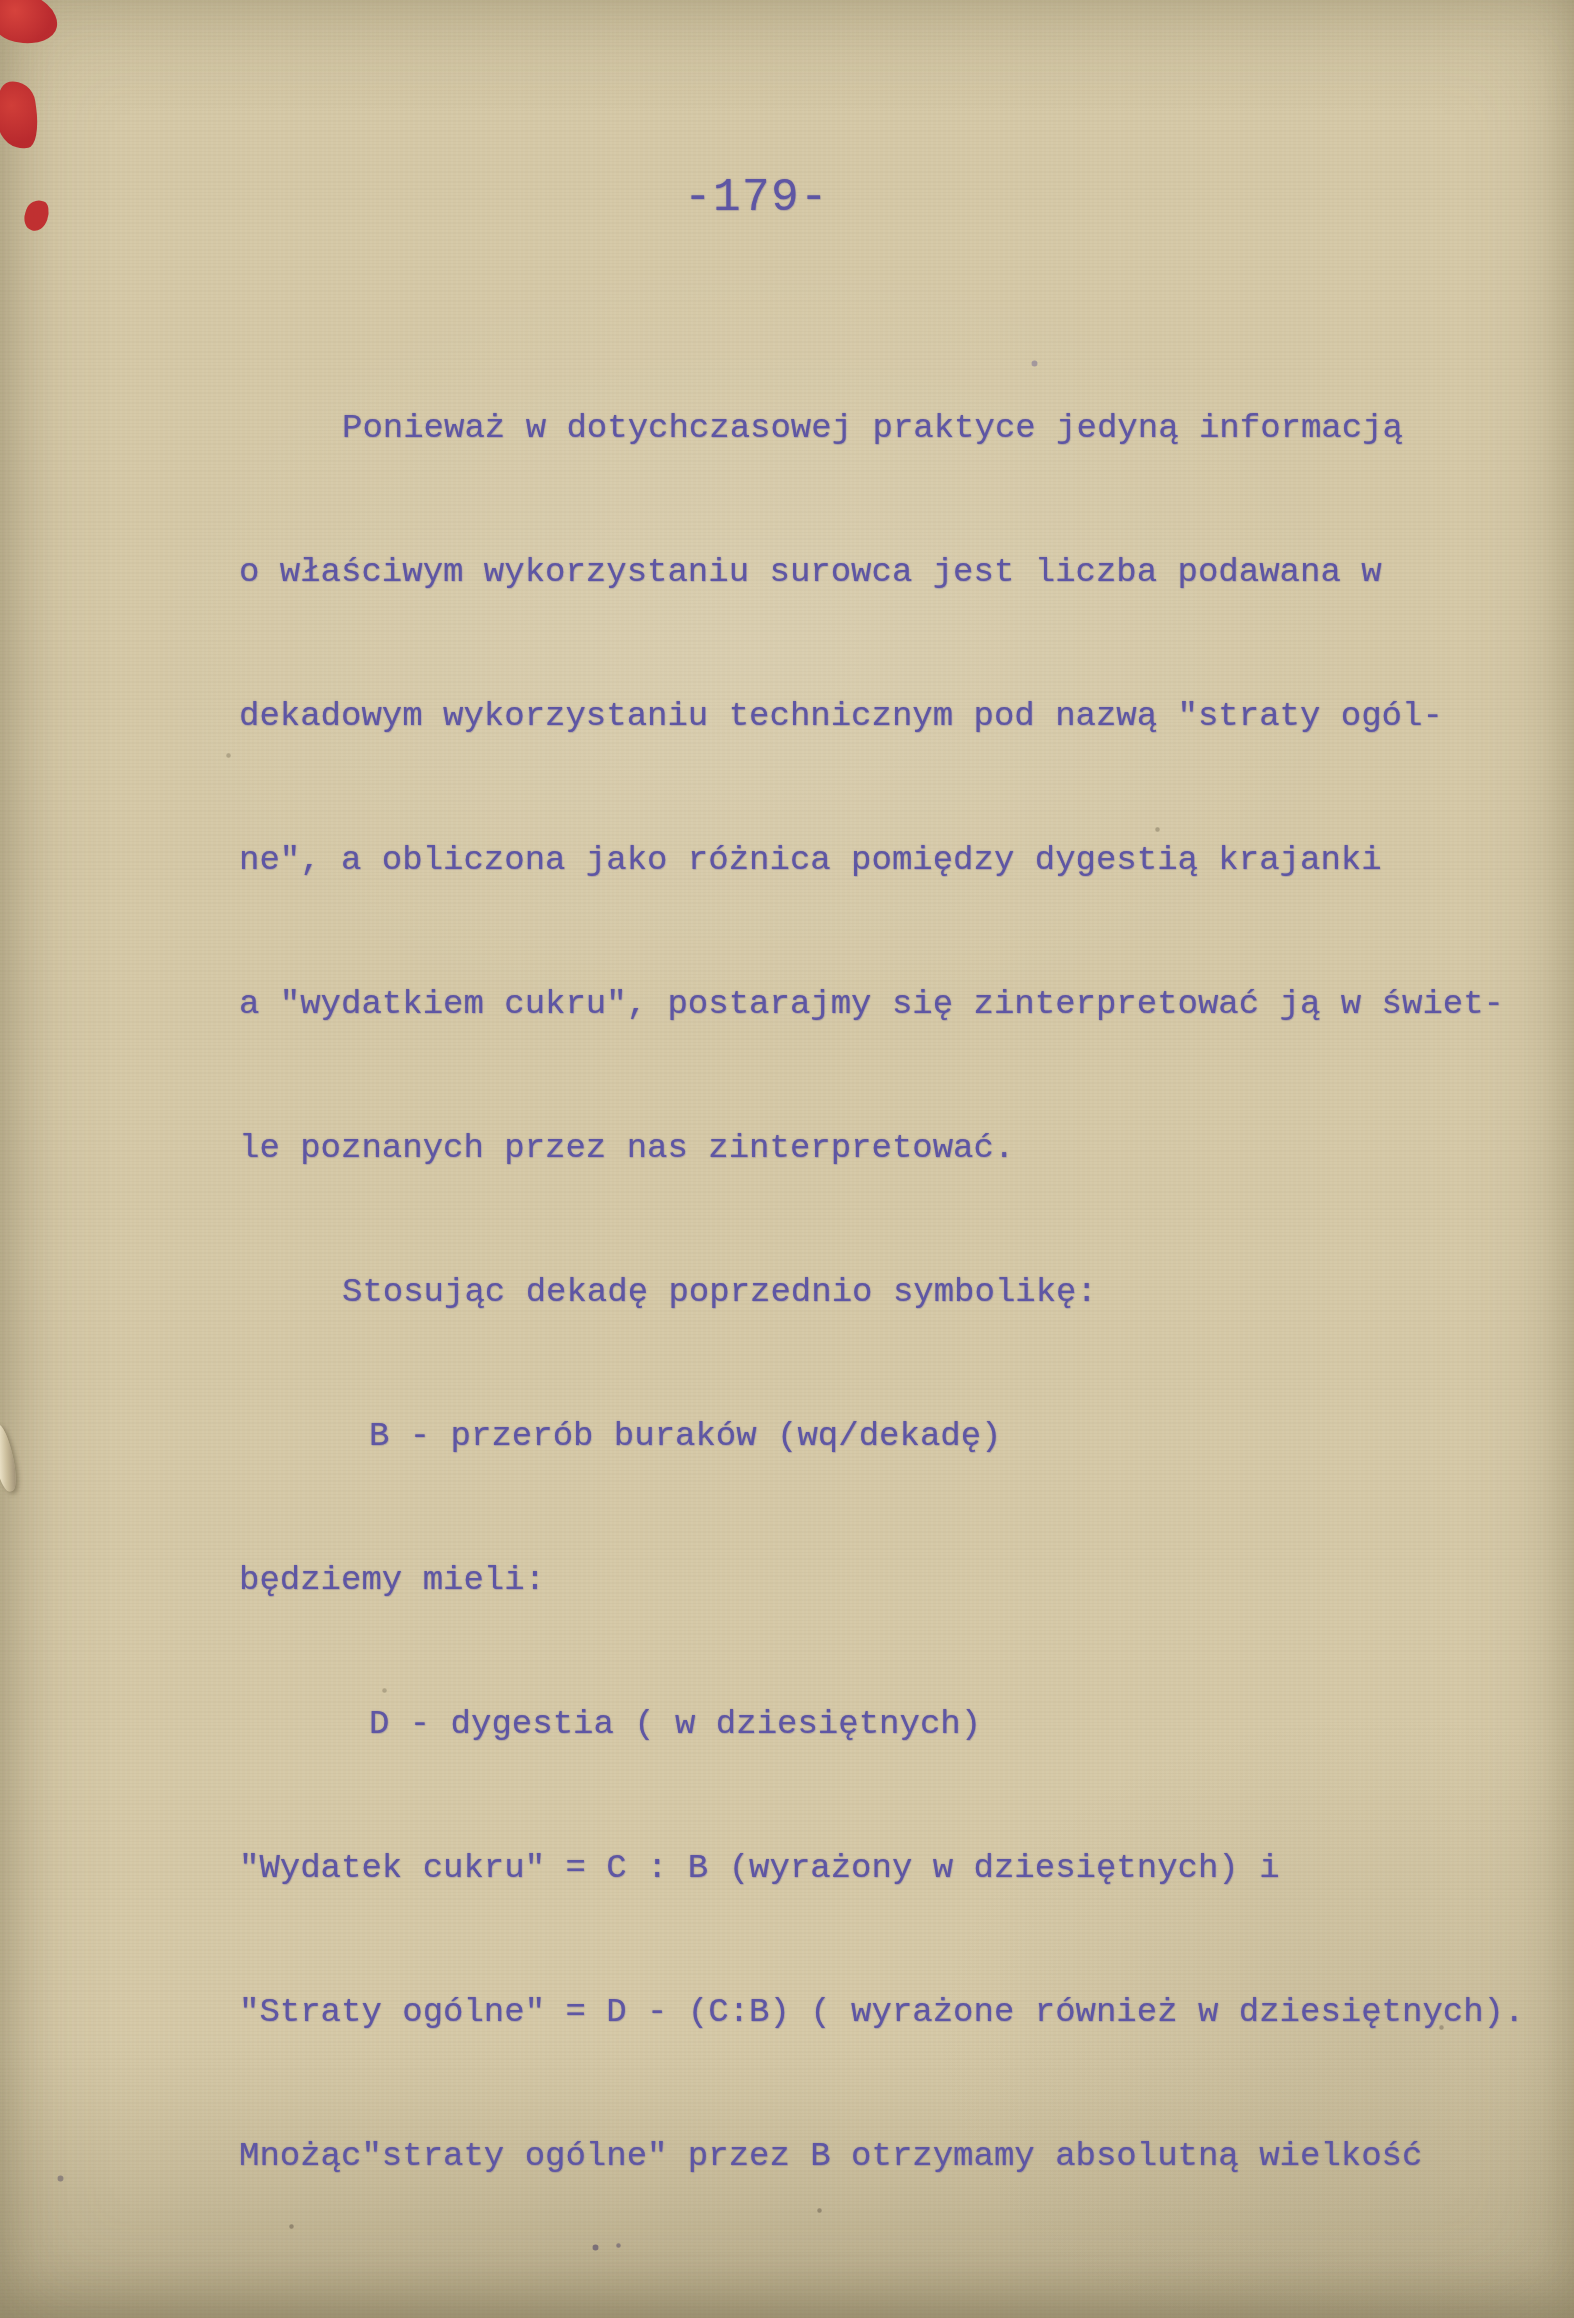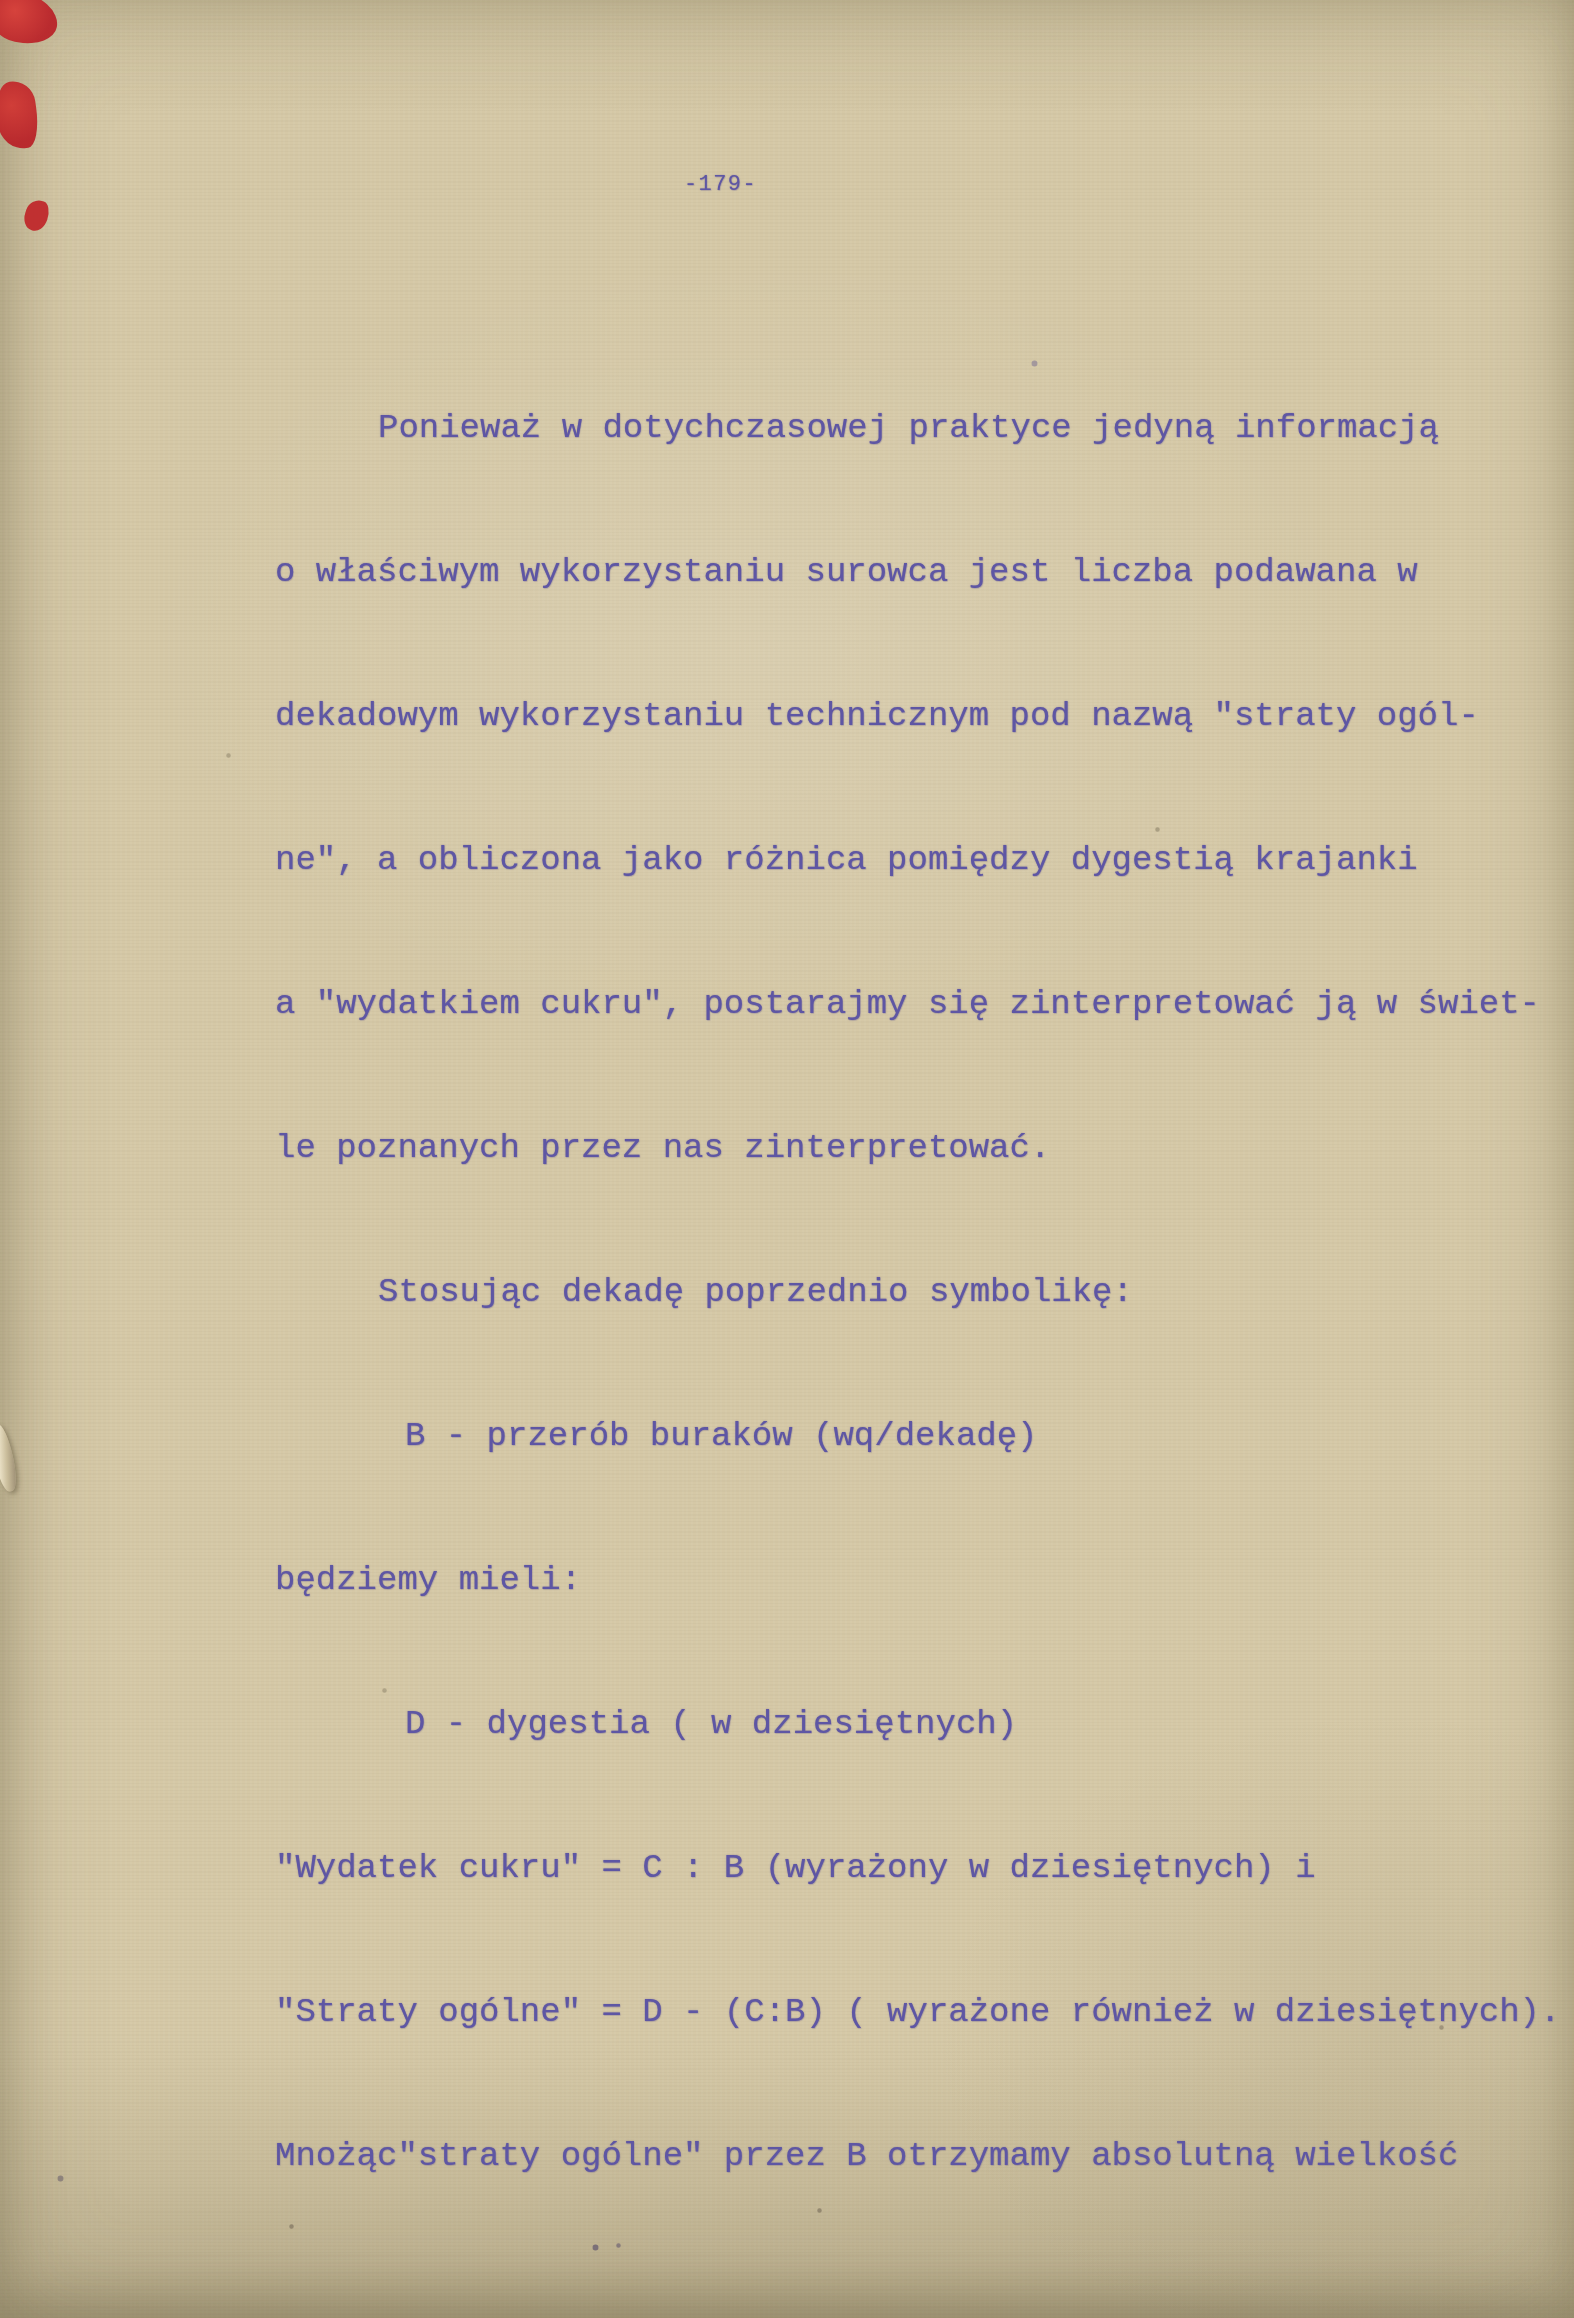--- a/index.html
+++ b/index.html
@@ -26,33 +26,33 @@
 
   
   .ink {
     color: #5e56a4;
     text-shadow: 0 0 1.4px rgba(74,64,140,0.55), 0.7px 0.7px 0 rgba(74,64,140,0.14);
   }
 
   .pageno {
     position: absolute;
     left: 684px; top: 172px;
-    font-size: 22px;
+    font-size: 46px;
     letter-spacing: 1.4px;
   }
 
   .body-text {
     position: absolute;
     left: 239px; top: 318px;
     width: 1335px;
     font-size: 34px;
     letter-spacing: 0px;
     white-space: pre;
   }
-  .ln { height: 68px; line-height: 68px; margin-left: 36px; }
+  .ln { height: 68px; line-height: 68px; }
   .ln.ind  { padding-left: 103px; }  
   .ln.list { padding-left: 130px; }
 
   
   .red-mark { position: absolute; opacity: 0.92; }
   .rm1 {
     left: -9.6px; top: -8.2px; width: 68px; height: 51px;
     background: radial-gradient(circle at 35% 40%, #d93a36, #b91f26 70%);
     border-radius: 18% 72% 55% 45% / 30% 60% 45% 55%;
     transform: rotate(10deg);

